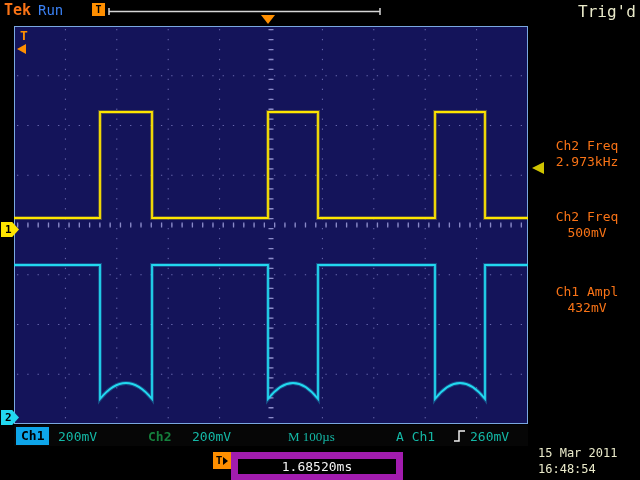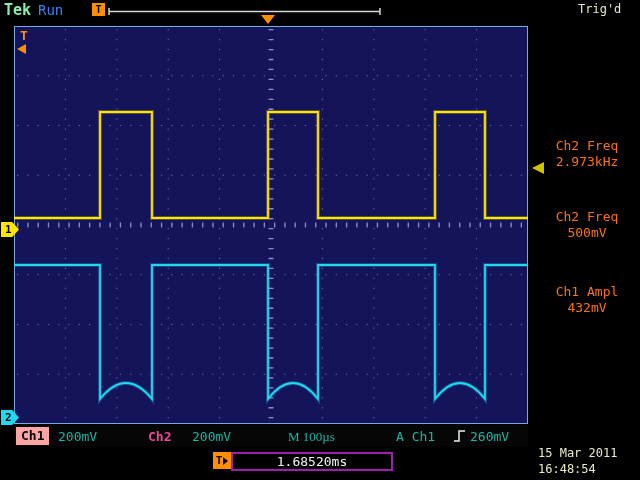--- a/index.html
+++ b/index.html
@@ -2,28 +2,28 @@
 <html><head>
 <meta charset="utf-8">
 <style>
   html,body{margin:0;padding:0;background:#000;}
   #screen{
     position:relative;width:640px;height:480px;background:#000;
     font-family:"DejaVu Sans Mono","Liberation Mono",monospace;
     overflow:hidden;-webkit-user-select:none;user-select:none;
   }
   
-  #brand{position:absolute;left:4px;top:1px;color:#86efac;font-size:15px;font-weight:bold;text-align:center;}
+  #brand{position:absolute;left:4px;top:1px;color:#f97316;font-size:15px;font-weight:bold;text-align:center;}
   #run-status{position:absolute;left:38px;top:2px;color:#3b82f6;font-size:14px;}
   #trig-box-top{position:absolute;left:92px;top:3px;width:13px;height:13px;background:#ff8f00;
     color:#000;font-size:10px;font-weight:bold;display:flex;align-items:center;justify-content:center;}
   #record-bar{position:absolute;left:108px;top:5px;}
   #trig-pos-arrow-top{position:absolute;left:261px;top:15px;width:0;height:0;
     border-left:7px solid transparent;border-right:7px solid transparent;border-top:9px solid #ff8f00;}
-  #trigd-status{position:absolute;left:578px;top:2px;color:#e9e9c9;font-size:12px;}
+  #trigd-status{position:absolute;left:578px;top:2px;color:#e9e9c9;font-size:16px;}
   
   #graticule{position:absolute;left:14px;top:26px;width:514px;height:398px;background:#14145a;}
   #scope-svg{position:absolute;left:0;top:0;}
   
   #t-edge-marker{position:absolute;left:20px;top:28px;color:#ff8f00;font-size:13px;font-weight:bold;}
   #t-edge-arrow{position:absolute;left:17px;top:44px;width:0;height:0;
     border-top:5px solid transparent;border-bottom:5px solid transparent;border-right:9px solid #ff8f00;}
   
   .ch-tag{position:absolute;left:1px;width:18px;height:15px;color:#000;font-size:11px;font-weight:bold;
     display:flex;align-items:center;padding-left:4px;box-sizing:border-box;
@@ -34,38 +34,38 @@
   #trig-level-arrow{position:absolute;left:532px;top:162px;width:0;height:0;
     border-top:6px solid transparent;border-bottom:6px solid transparent;border-right:12px solid #cfc400;}
   
   .readout{position:absolute;left:534px;width:106px;text-align:center;color:#f97316;
     font-size:13px;line-height:16px;}
   #readout-freq{top:138px;}
   #readout-ch2ampl{top:209px;}
   #readout-ch1ampl{top:284px;}
   
   #status-strip{position:absolute;left:14px;top:425px;width:514px;height:21px;background:#060606;}
-  #ch1-label-box{position:absolute;left:16px;top:427px;background:#fca5a5;color:#000;
+  #ch1-label-box{position:absolute;left:16px;top:427px;background:#0ea5e9;color:#000;
     font-size:13px;font-weight:bold;padding:1px 5px 2px 5px;}
   .sb-text{position:absolute;top:429px;color:#14b8a6;font-size:13px;}
   #ch1-scale{left:58px;}
-  #ch2-label{left:148px;color:#ec4899;font-weight:bold;}
+  #ch2-label{left:148px;color:#15803d;font-weight:bold;}
   #ch2-scale{left:192px;}
   #timebase{left:288px;font-family:Liberation Serif, serif;}
   #trig-source{left:396px;}
   #slope-icon{position:absolute;left:453px;top:429px;}
   #trig-level-text{left:470px;}
   
   #trig-pos-icon{position:absolute;left:213px;top:452px;width:18px;height:17px;background:#ff8f00;
     display:flex;align-items:center;justify-content:center;gap:1px;}
   #trig-pos-icon .t{color:#000;font-size:11px;font-weight:bold;}
   #trig-pos-icon .arr{width:0;height:0;border-top:4px solid transparent;
     border-bottom:4px solid transparent;border-left:5px solid #000;}
   #trig-pos-box{position:absolute;left:231px;top:452px;width:158px;height:15px;
-    border:2px solid #a21caf;color:#f2f2f2;font-size:13px;
+    border:7px solid #a21caf;color:#f2f2f2;font-size:13px;
     display:flex;align-items:center;justify-content:center;}
   #datetime{position:absolute;left:538px;top:445px;color:#eaeaca;font-size:12px;line-height:16px;}
 </style>
 </head>
 <body>
 
 <div id="screen">
 
   <span id="brand">Tek</span>
   <span id="run-status">Run</span>

